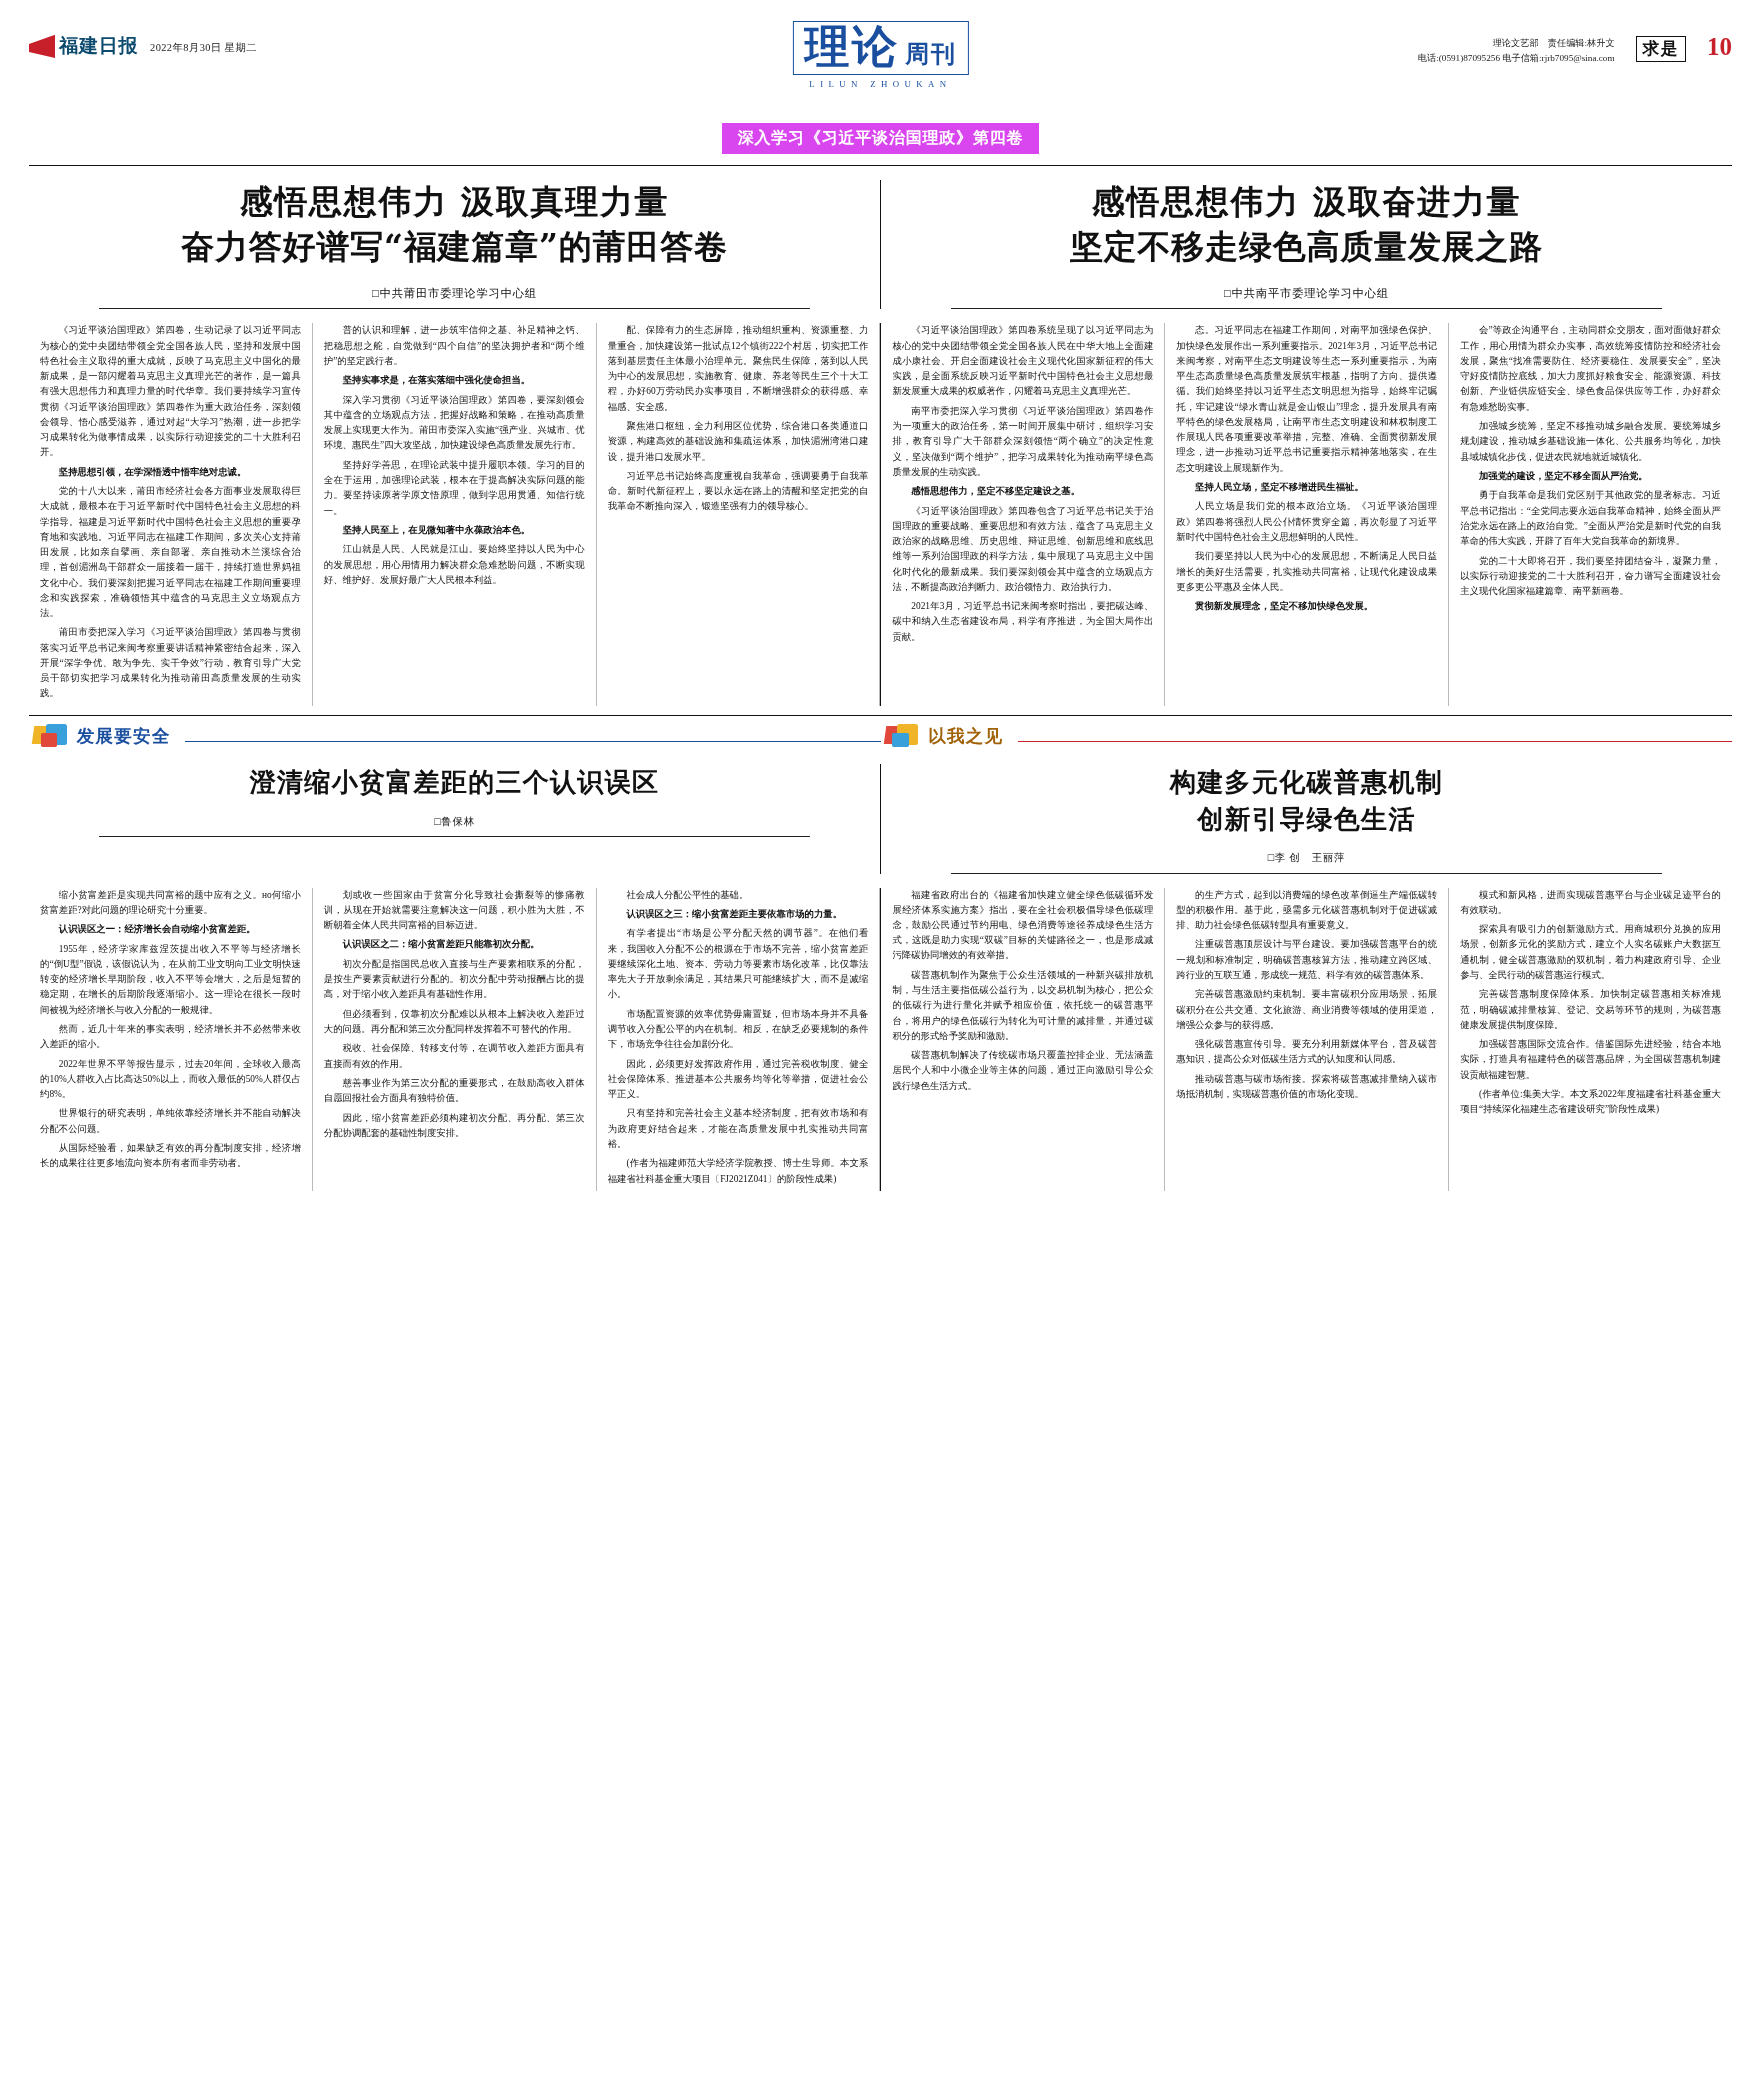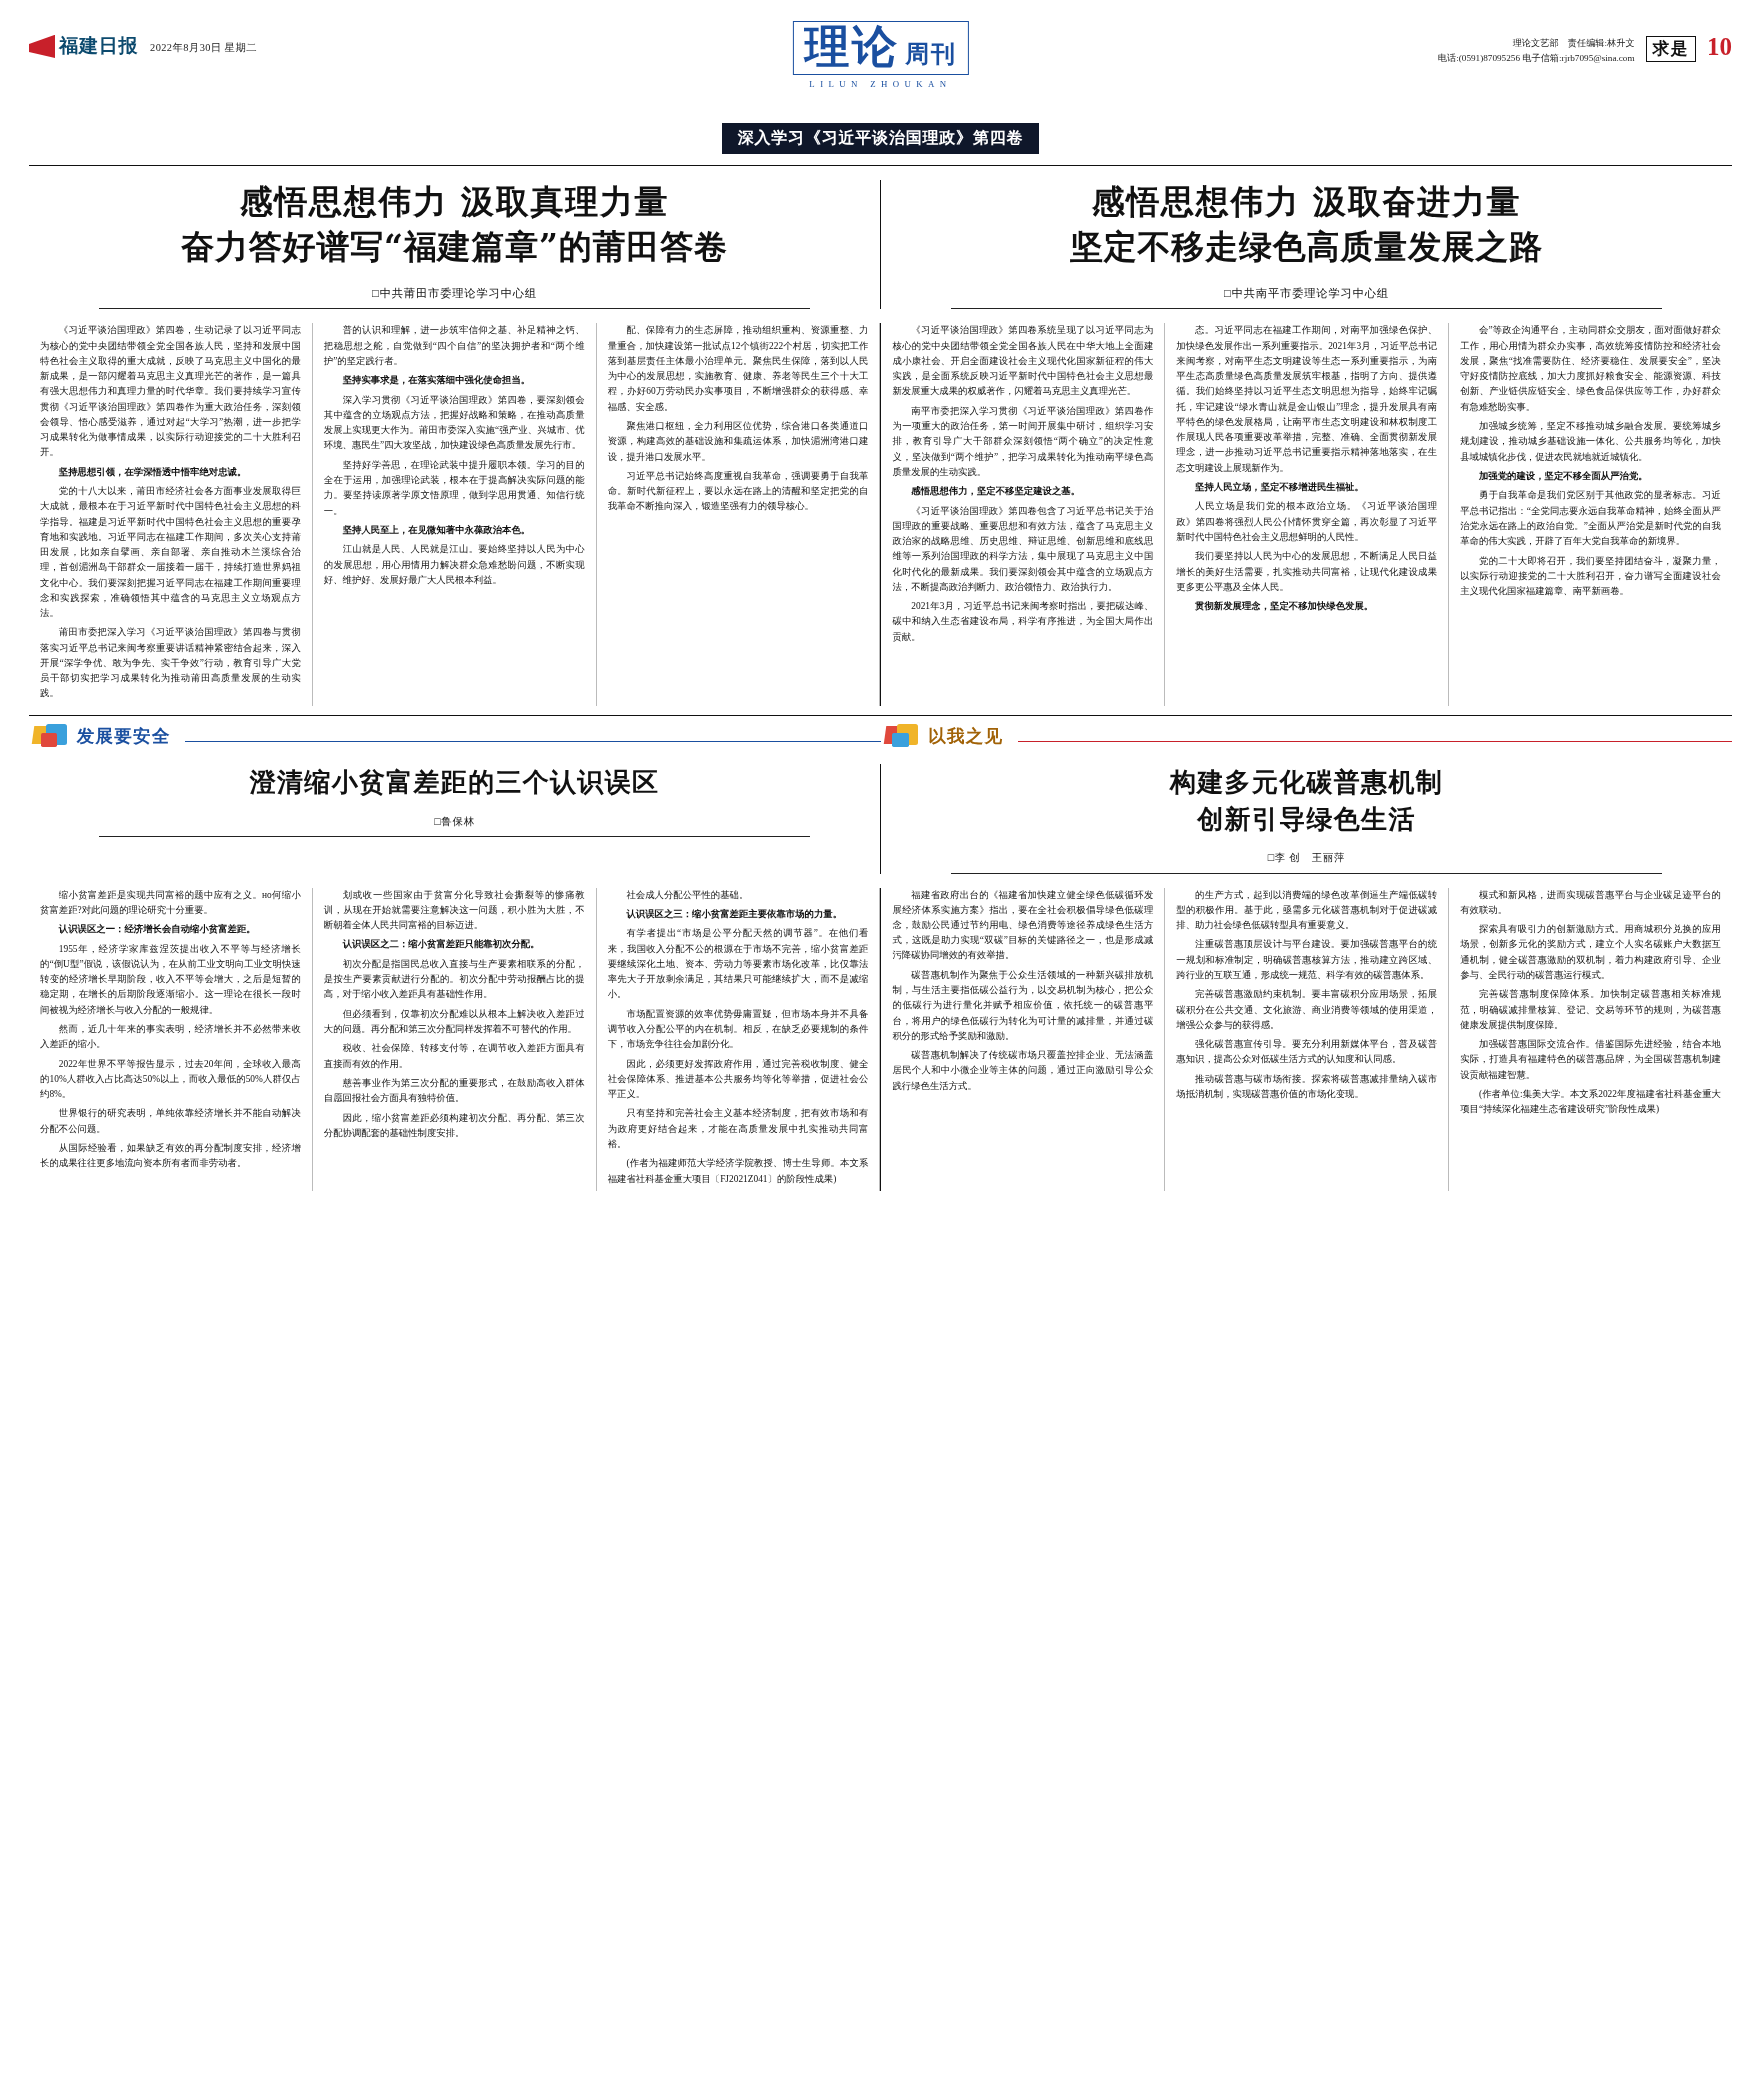--- a/index.html
+++ b/index.html
@@ -14,26 +14,26 @@
   .fjrb-name{font-family:"Liberation Serif",serif;font-size:19px;font-weight:bold;color:#0c4a6e;letter-spacing:0.8px;text-align:right;}
   .mh-date{font-size:10.4px;color:#222;padding-top:2.5px;letter-spacing:0.4px;}
 
   .mh-center{position:absolute;left:50%;transform:translateX(-50%);top:4.2px;text-align:center;}
   .lilun-box{display:inline-block;border:1.7px solid #1a4fa0;padding:2.5px 11px 4.2px 11px;background:#fff;}
   .lilun-row{display:flex;align-items:baseline;gap:5.8px;}
   .lilun-big{font-family:"DejaVu Serif",serif;font-size:45px;font-weight:bold;color:#1a4fa0;letter-spacing:2.5px;line-height:1;}
   .lilun-sub{font-size:24px;font-weight:bold;color:#1a4fa0;letter-spacing:1.7px;line-height:1;}
   .lilun-pinyin{font-size:8.8px;color:#1a4fa0;letter-spacing:5.4px;margin-top:4.2px;}
 
-  .mh-right{padding-top:19px;display:flex;align-items:flex-start;gap:11px;}
+  .mh-right{padding-top:19px;display:flex;align-items:flex-start;gap:21px;}
   .mh-credit{font-size:9.2px;line-height:1.7;color:#222;text-align:right;}
   .qiushi-box{border:1.3px solid #111;font-size:16.7px;font-weight:bold;padding:0.8px 5.8px;letter-spacing:1.7px;}
   .pageno{font-size:25px;font-weight:bold;color:#c8202a;line-height:1;margin-top:-1.7px;}
 
-  .banner{margin:2.5px auto 0 auto;width:317px;background:#0f172a;color:#fff;text-align:center;font-size:16px;font-weight:bold;letter-spacing:0.8px;padding:5px 0;}
+  .banner{margin:2.5px auto 0 auto;width:317px;background:#d946ef;color:#fff;text-align:center;font-size:16px;font-weight:bold;letter-spacing:0.8px;padding:5px 0;}
 
   .rule{border-top:0.8px solid #111;margin:11px 0 0 0;}
 
   
   .heads{display:flex;margin-top:14px;}
   .head-col{flex:1;text-align:center;padding:0 12.5px;}
   .head-l1{font-family:"DejaVu Serif",serif;font-size:33px;font-weight:bold;letter-spacing:1.7px;line-height:1.35;}
   .head-l2{font-family:"DejaVu Serif",serif;font-size:33px;font-weight:bold;letter-spacing:0.8px;line-height:1.35;}
   .byline{margin-top:16.7px;font-size:11.3px;letter-spacing:0.8px;}
   .byline-rule{border-top:0.4px solid #222;width:86%;margin:7.5px auto 0 auto;}

